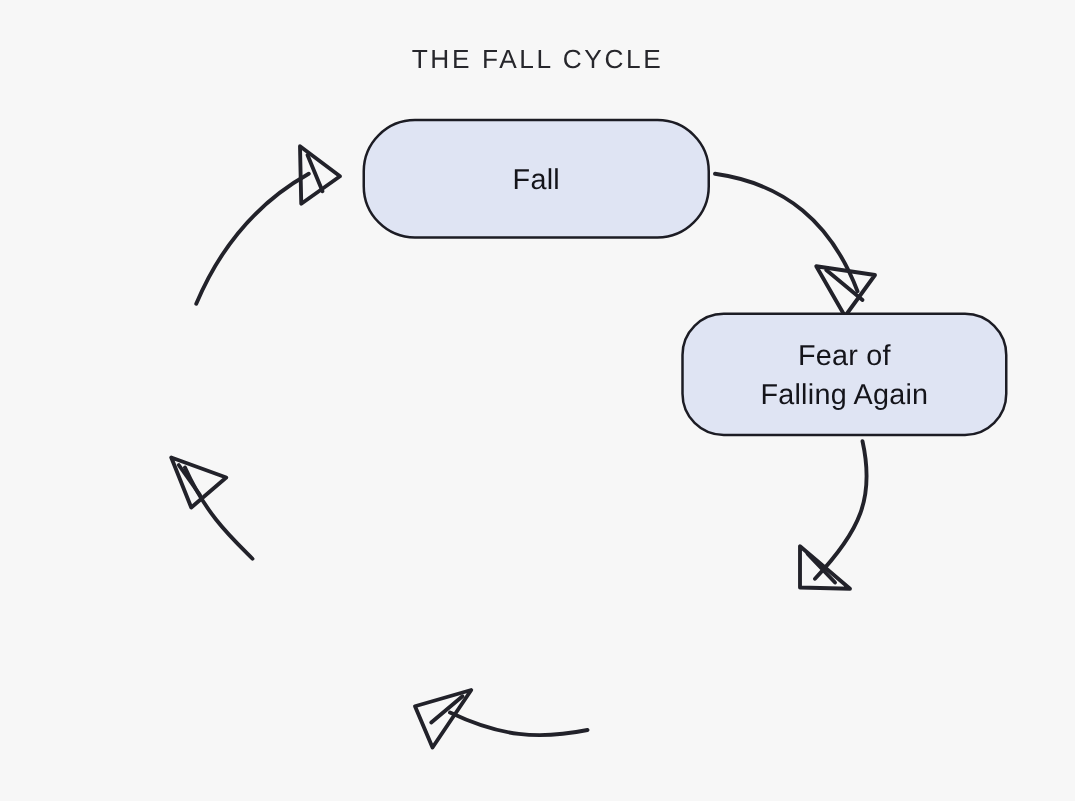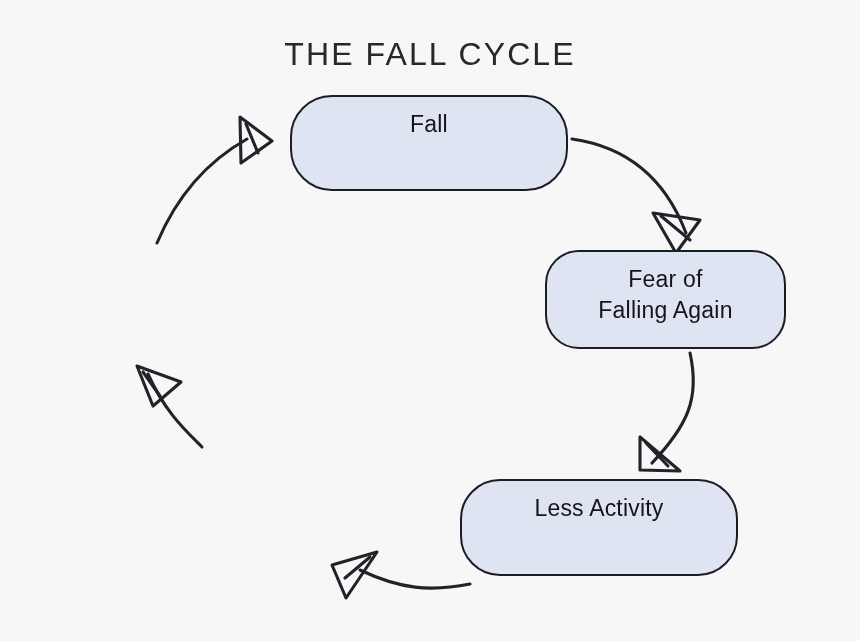--- a/index.html
+++ b/index.html
@@ -20,51 +20,51 @@
     height: 641px;
     background: #f7f7f7;
   }
   #page-title {
     position: absolute;
     left: 0;
     top: 36px;
     width: 860px;
     text-align: center;
     font-family: "Liberation Sans", sans-serif;
-    font-size: 32px;
+    font-size: 21px;
     font-weight: 300;
     letter-spacing: 2.1px;
     color: #27272c;
     white-space: nowrap;
   }
   .node {
     position: absolute;
     box-sizing: border-box;
     background: #dfe4f3;
     border: 2.6px solid #1c1c24;
     border-radius: 34px;
     display: flex;
-    align-items: flex-start;
+    align-items: center;
     justify-content: center;
     text-align: center;
     color: #14141a;
     font-family: "Liberation Sans", sans-serif;
     font-weight: 400;
     font-size: 23px;
     line-height: 1.33;
     letter-spacing: 0.2px;
     padding: 12px 12px;
   }
   .node-label {
     display: block;
     white-space: pre-line;
   }
   
   #node-fall          { left: 290px; top: 95px;  width: 278px; height: 96px; border-radius: 42px; }
-  #node-fear          { left: 545px; top: 250px; width: 241px; height: 99px; }
+  #node-fear          { left: 545px; top: 250px; width: 261px; height: 99px; }
   #node-less-activity { left: 460px; top: 479px; width: 278px; height: 97px; border-radius: 40px; }
   #node-decreased     { left: 88px;  top: 453px; width: 275px; height: 99px; }
   #node-increased     { left: 40px;  top: 250px; width: 280px; height: 99px; }
 
   #arrow-layer {
     position: absolute;
     left: 0;
     top: 0;
     width: 860px;
     height: 641px;
@@ -127,19 +127,16 @@
 
   <div class="node" id="node-fall">
     <span class="node-label">Fall</span>
   </div>
 
   <div class="node" id="node-fear">
     <span class="node-label">Fear of
 Falling Again</span>
   </div>
 
-  <div class="node" id="node-less-activity">
-    <span class="node-label">Less Activity</span>
-  </div>
 
 
 
 </div>
 
 </body></html>

